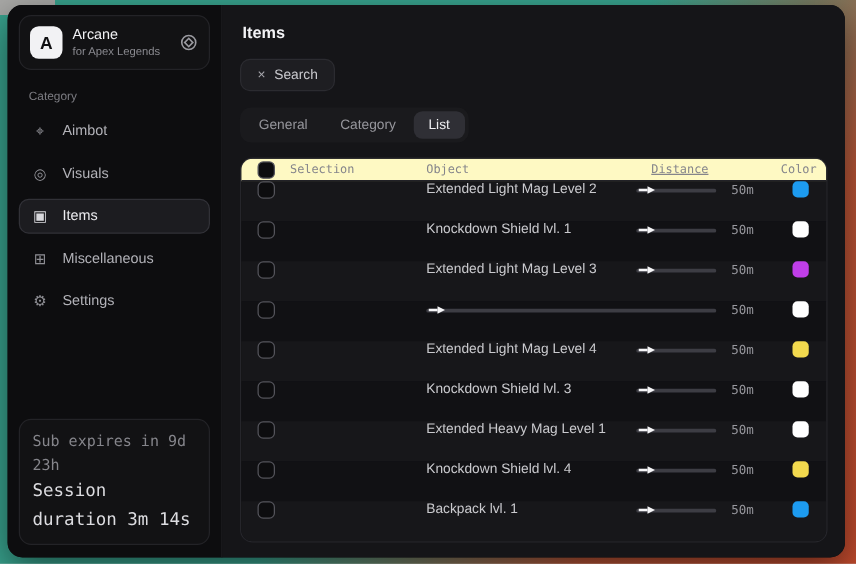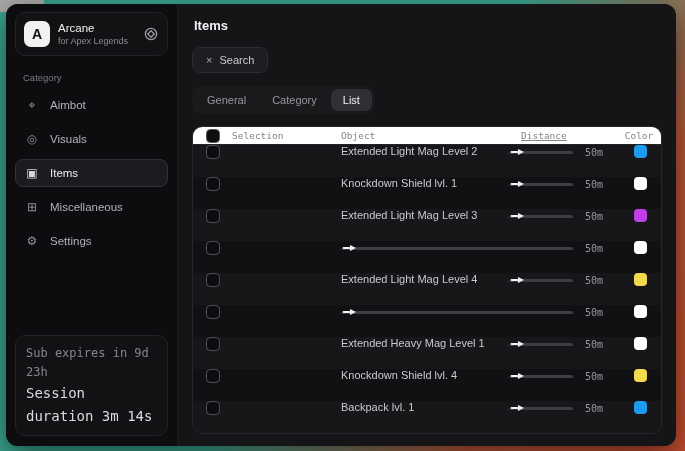--- a/index.html
+++ b/index.html
@@ -58,21 +58,21 @@
   .search-btn { display:inline-flex; align-items:center; gap:7px; background:#1e1e22;
                 border:1px solid #2b2b30; border-radius:8px; padding:6px 13px; cursor:pointer; }
   .search-btn .sicon { color:#a8a8ae; font-size:11px; line-height:1; }
   .search-btn .slabel { font-size:11px; color:#c9c9ce; }
 
   .view-row { margin-top:13px; }
 
   
   .table { margin-top:12px; border:1px solid #26262b; border-radius:10px; background:#111114;
            overflow:hidden; flex:1; display:flex; flex-direction:column; }
-  .thead { display:flex; align-items:center; height:30px; background:#ffffff;
+  .thead { display:flex; align-items:center; height:30px; background:#fef9c3;
            border-bottom:1px solid #222227;
            font-family:"DejaVu Sans Mono", monospace; font-size:9.5px; color:#85858b; }
   .trow { display:flex; align-items:flex-start; height:32px; }
   .tbody .trow:nth-child(odd) { background:#17171a; }
   .tbody .trow:nth-child(even) { background:#111114; }
 
   .cell-sel { width:148px; display:flex; align-items:center; gap:12px; padding-left:13px; }
   .cell-obj { width:168px; font-size:11px; color:#cacace; }
   .cell-dist { flex:1; display:flex; align-items:center; gap:12px; padding-right:6px; }
   .cell-color { width:42px; display:flex; justify-content:center; }
@@ -267,20 +267,21 @@
       <span class="dist-val">50m</span>
     </div>
     <div class="cell-color">
       <span class="swatch" style="background: rgb(242, 217, 78);"></span>
     </div>
   </div>
           <div class="trow">
     <div class="cell-sel">
       <span class="checkbox"></span>
     </div>
+    <div class="cell-obj">Knockdown Shield lvl. 3</div>
     <div class="cell-dist">
       <div class="slider">
         <span class="track"></span>
         <span class="thumb">
                   <i class="t-line"></i>
                   <i class="t-tri"></i>
                 </span>
       </div>
       <span class="dist-val">50m</span>
     </div>

